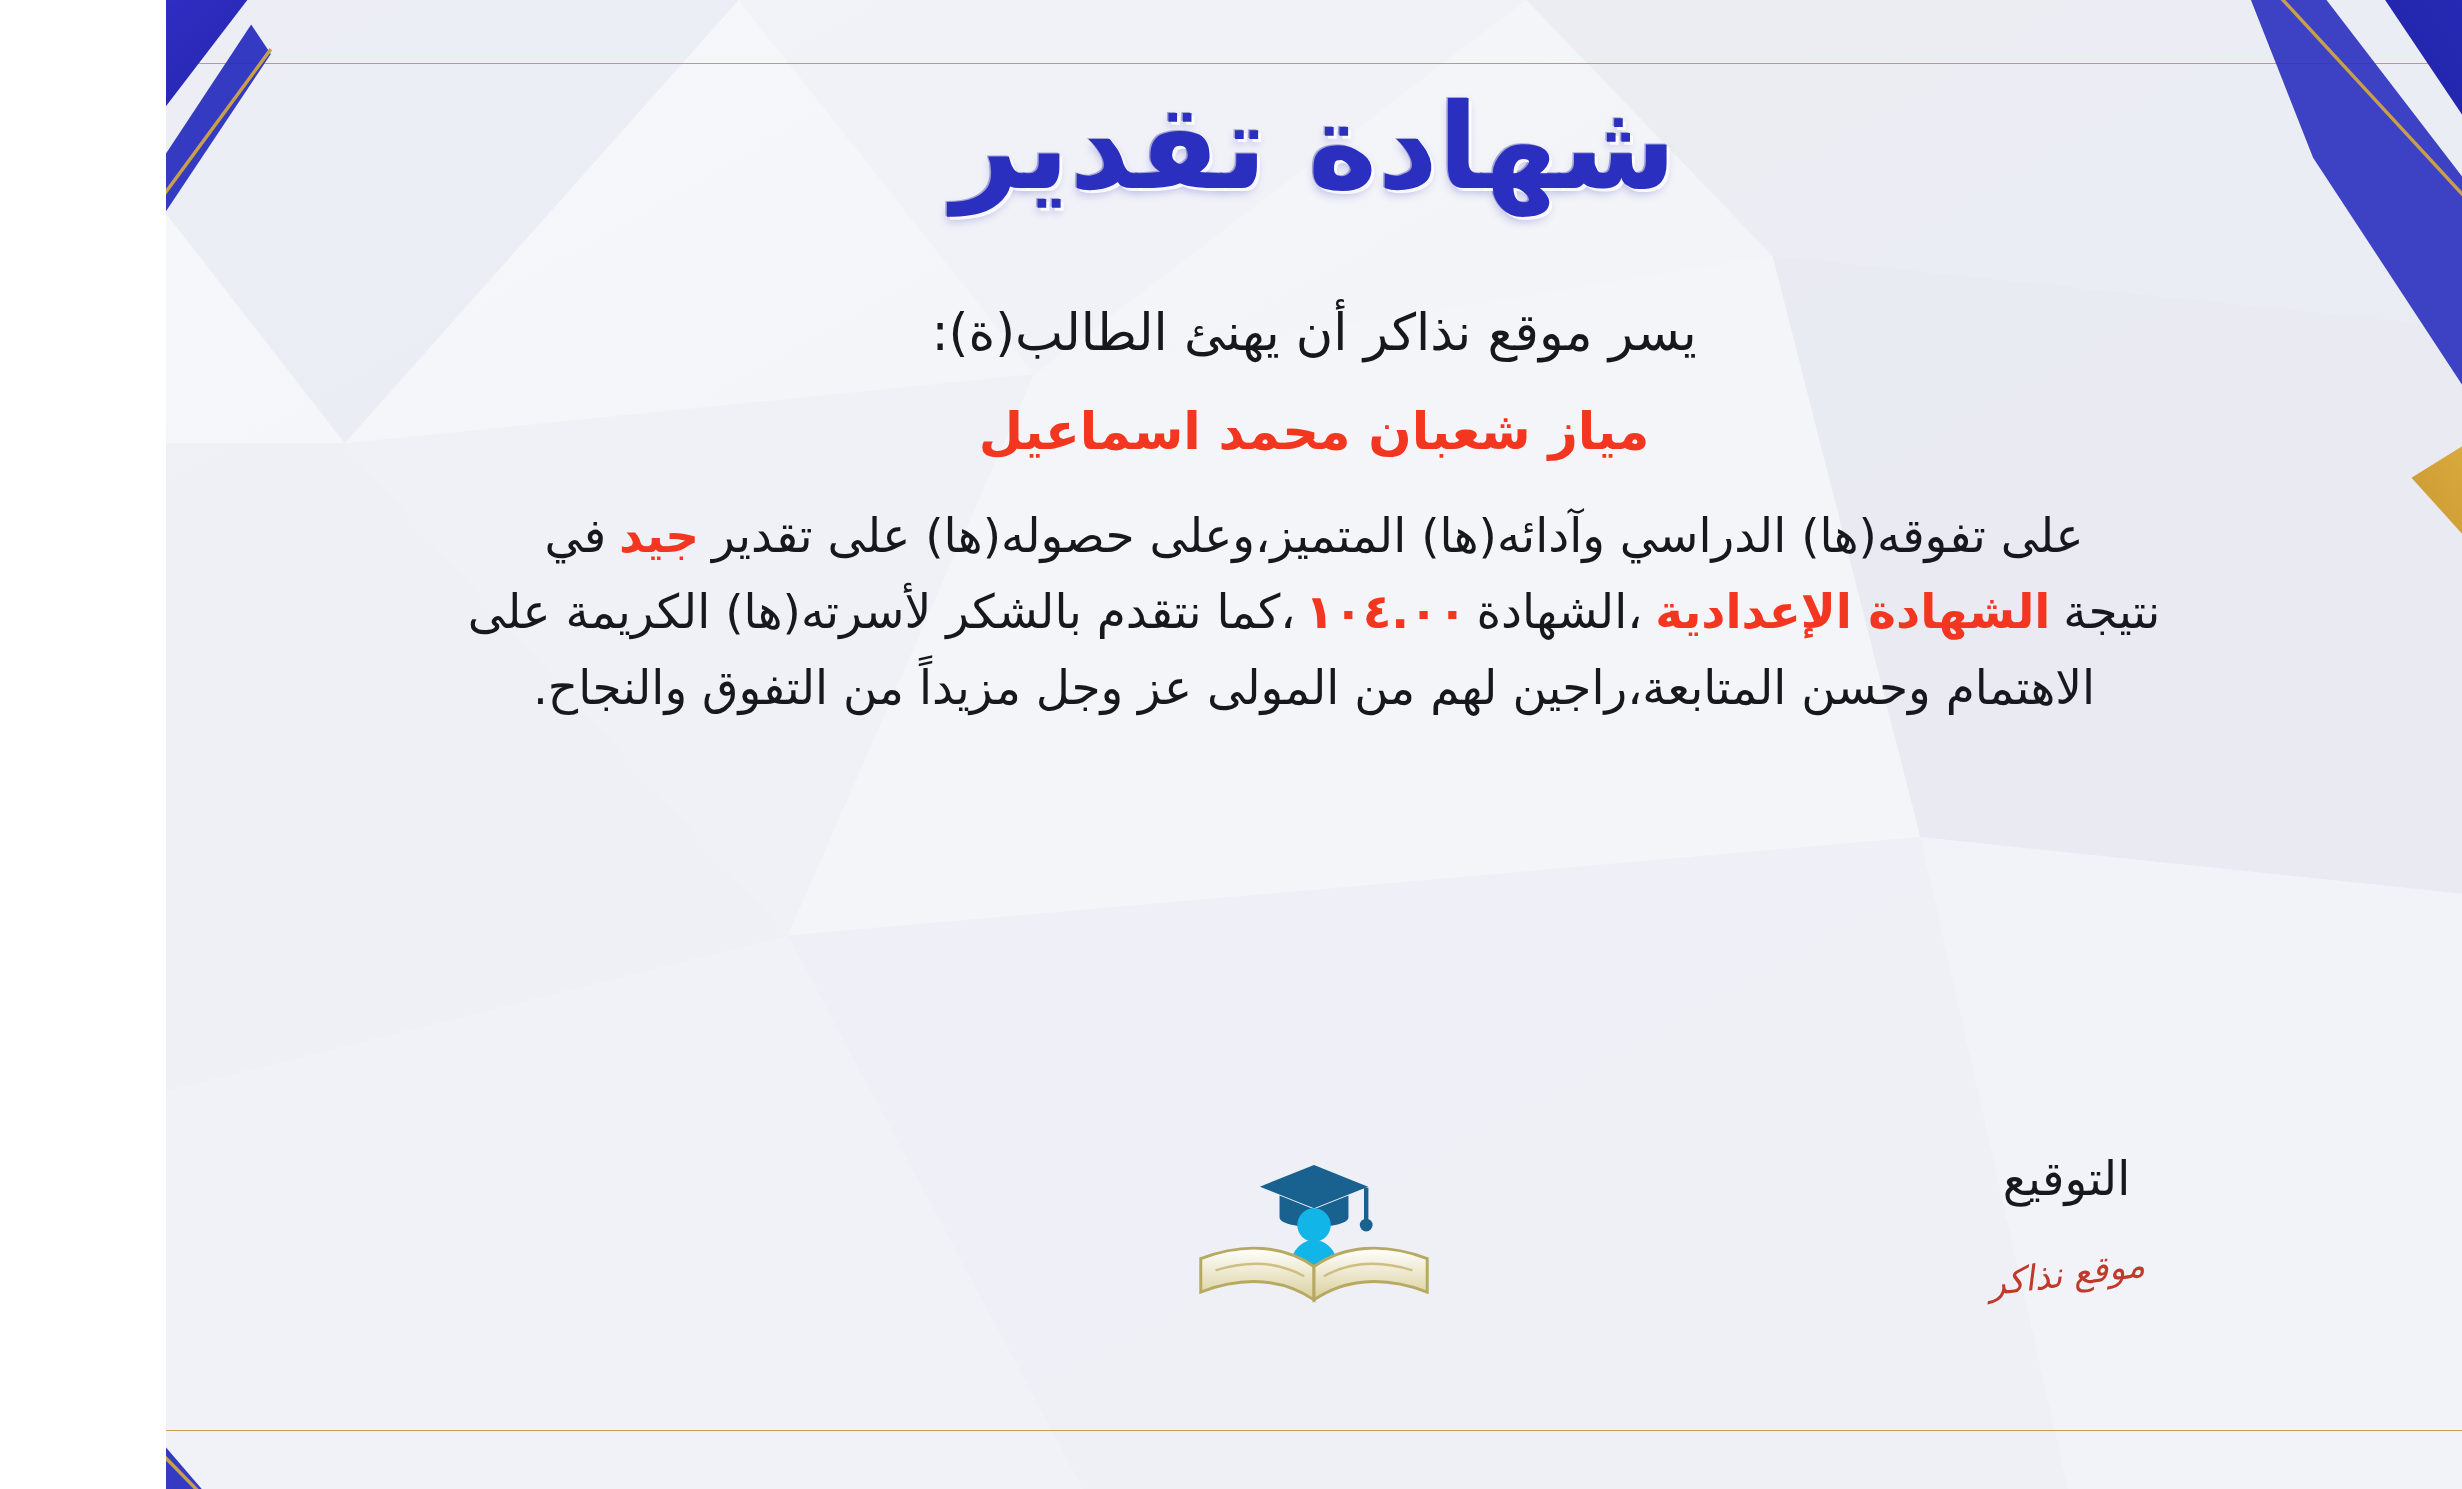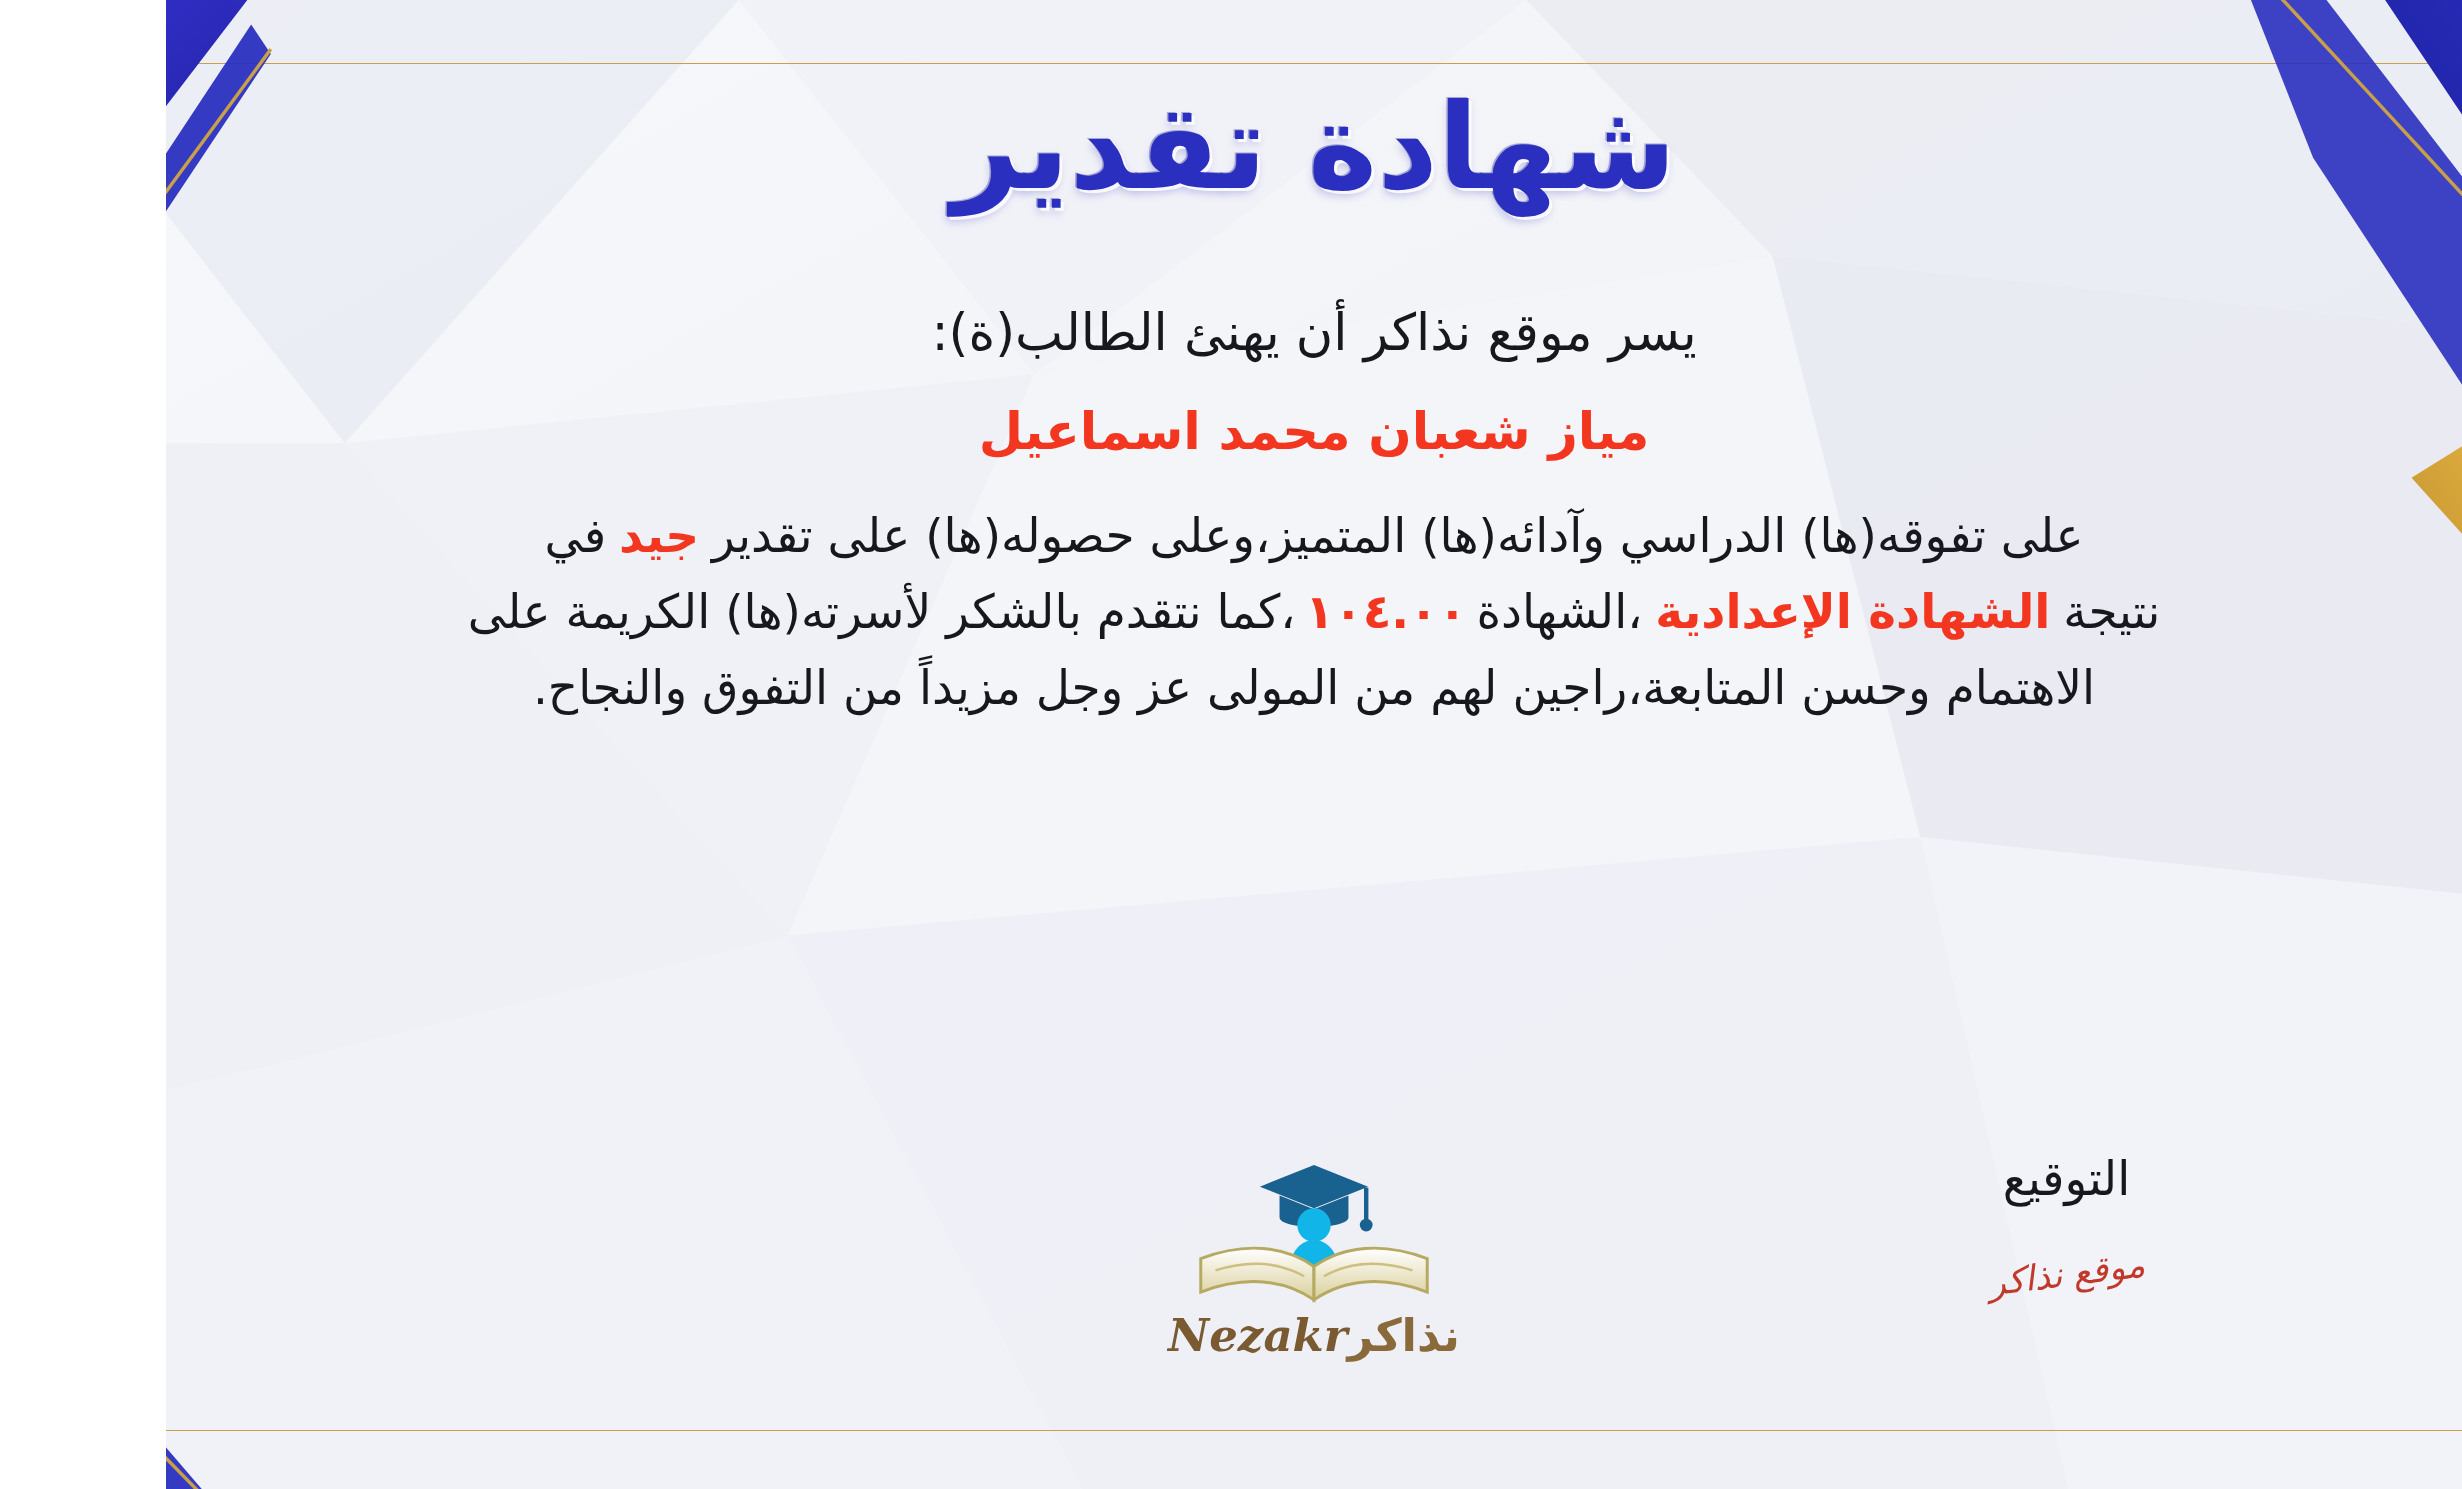--- a/index.html
+++ b/index.html
@@ -295,21 +295,18 @@
         <circle cx="366" cy="140" r="13" fill="#19618f"></circle>
 
         <circle cx="260" cy="140" r="34" fill="#12b5e8"></circle>
         <path d="M210 232 c0-38 26-62 50-62 s50 24 50 62 z" fill="#12b5e8"></path>
 
         <path d="M30 208 c90-34 170-26 230 16 v68 c-60-42-140-50-230-16 z" fill="url(#bookg)" stroke="#b6a961" stroke-width="6"></path>
         <path d="M490 208 c-90-34-170-26-230 16 v68 c60-42 140-50 230-16 z" fill="url(#bookg)" stroke="#b6a961" stroke-width="6"></path>
         <path d="M60 232 c70-22 130-16 180 12" fill="none" stroke="#cdbf82" stroke-width="5"></path>
         <path d="M460 232 c-70-22-130-16-180 12" fill="none" stroke="#cdbf82" stroke-width="5"></path>
       </svg>
-      <div class="logo-word">
-        <span>نذاكر</span><span class="latin">Nezakr</span>
-      </div>
     </div>
 
   </div>
 
 </div>
 
 
 </body></html>

